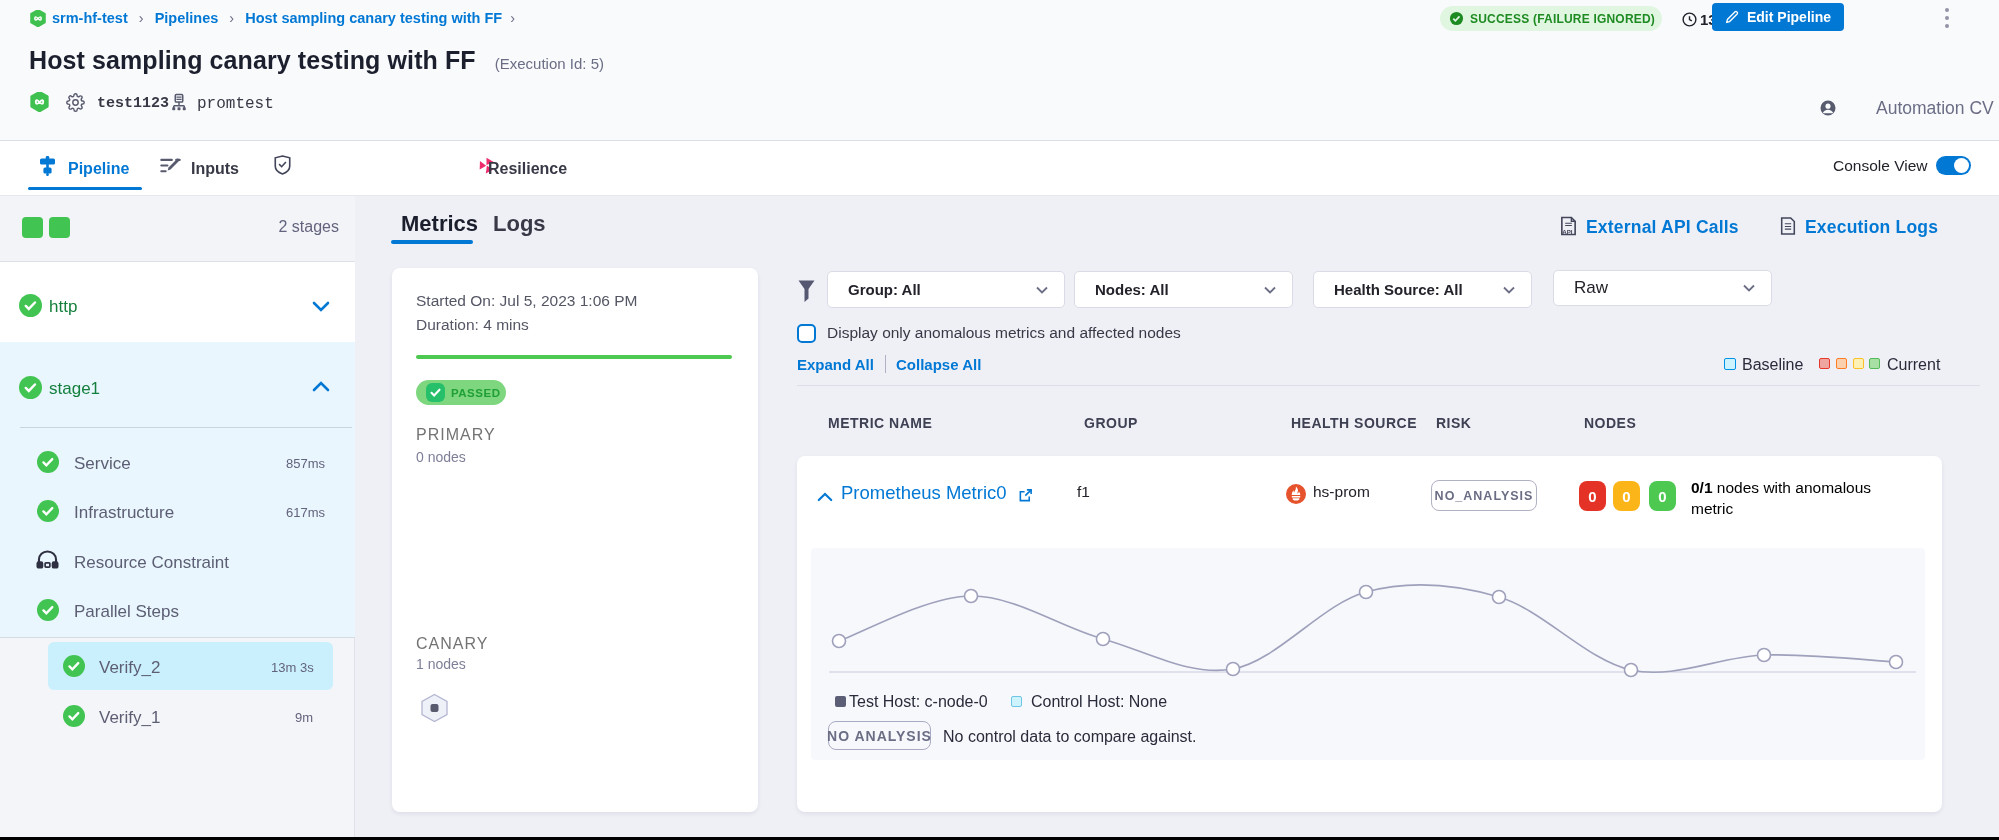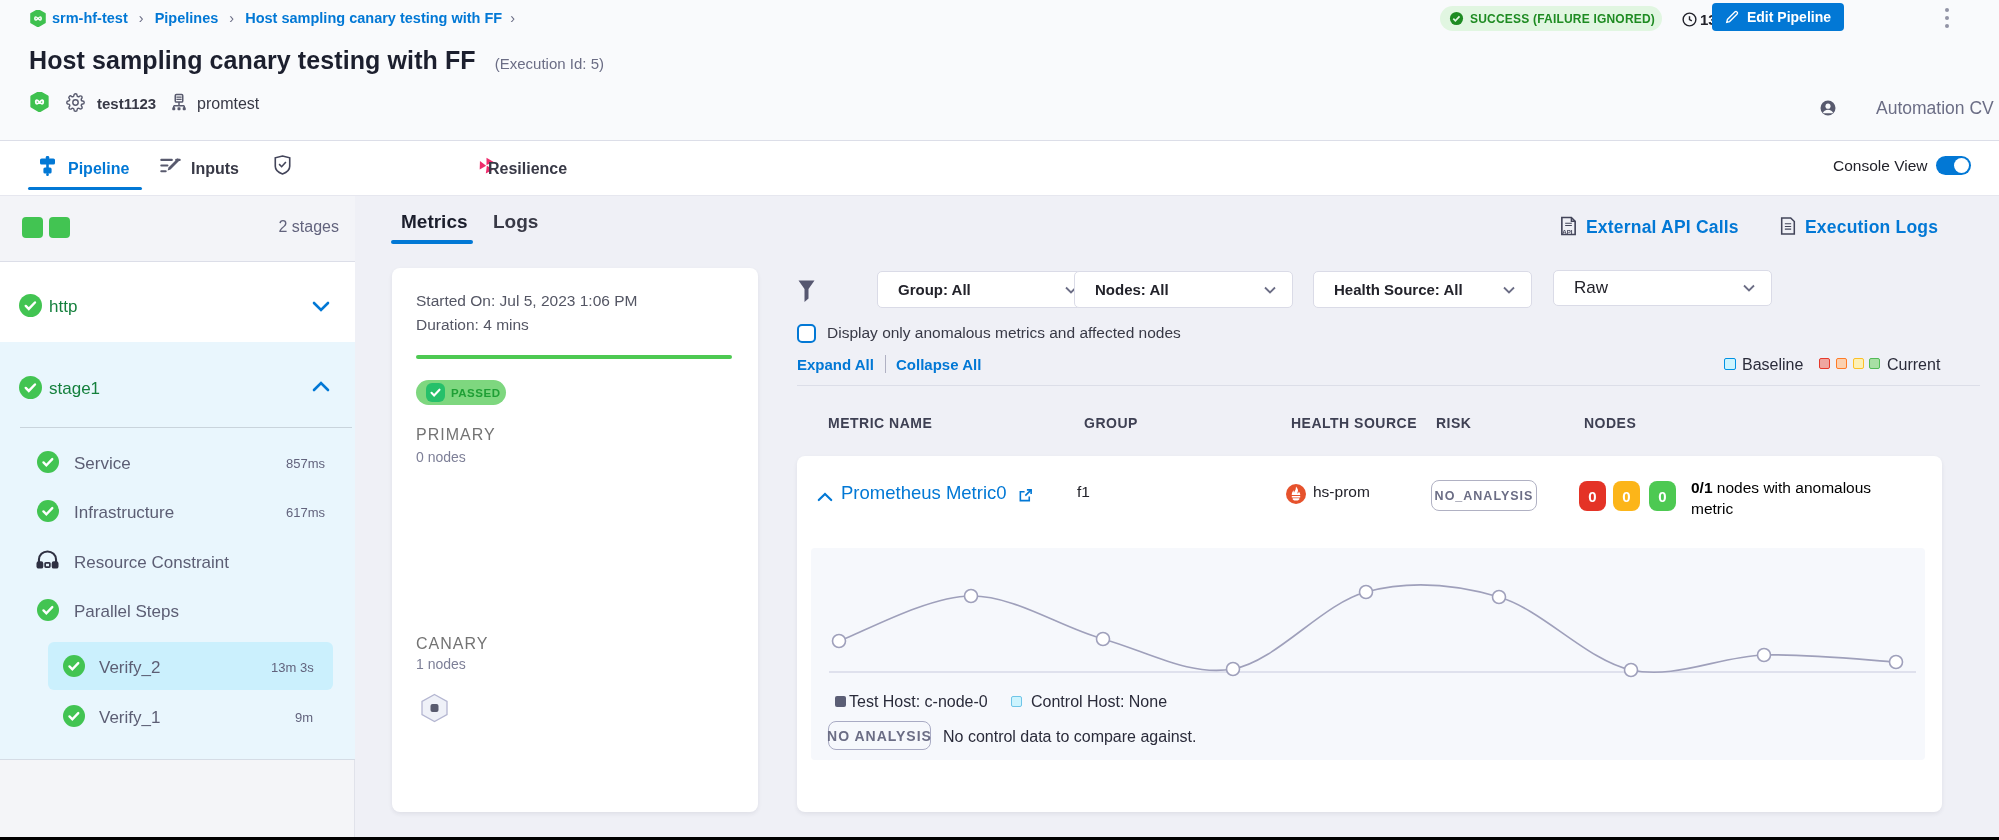--- a/index.html
+++ b/index.html
@@ -5,21 +5,21 @@
   * { margin:0; padding:0; box-sizing:border-box; }
   html,body { width:1999px; height:840px; overflow:hidden; }
   body { font-family:"Liberation Sans", sans-serif; background:#fff; position:relative; }
   .abs { position:absolute; }
   
   .header { position:absolute; left:0; top:0; width:1999px; height:141px; background:#f9fafc; border-bottom:1px solid #dcdee8; }
   .crumb { position:absolute; left:52px; top:10px; font-size:14.5px; font-weight:700; color:#0278d5; }
   .crumb .sep { color:#6b6d85; font-weight:400; padding:0 7px; }
   .title { position:absolute; left:29px; top:46px; font-size:25px; font-weight:700; color:#1c1f2e; letter-spacing:0.1px; }
   .execid { font-size:15px; font-weight:400; color:#6b6d85; margin-left:12px; letter-spacing:0; }
-  .metaname { position:absolute; top:95px; font-size:15px; color:#383946; }
+  .metaname { position:absolute; top:95px; font-size:15px; color:#383946;font-family:Liberation Mono, monospace; }
   
   .succ { position:absolute; left:1440px; top:6px; width:222px; height:25px; background:#e1f6e1; border-radius:12.5px; display:flex; align-items:center; padding-left:9px; }
   .succ span { white-space:nowrap; font-size:12px; font-weight:700; color:#1e8b22; margin-left:6px; letter-spacing:0.2px; }
   .dur { position:absolute; left:1700px; top:11px; font-size:15px; font-weight:700; color:#22222a; }
   .editbtn { position:absolute; left:1712px; top:3px; width:132px; height:28px; background:#0278d5; border-radius:4px; color:#fff; font-size:14px; font-weight:700; display:flex; align-items:center; justify-content:center; }
   .dots { position:absolute; left:1945px; top:8px; }
   .dots i { display:block; width:4px; height:4px; border-radius:50%; background:#9293a5; margin:0 0 4px 0; }
   .autcv { position:absolute; left:1848px; top:98px; font-size:17.5px; color:#6b6d85;margin-left:28px; }
   
   .tabbar { position:absolute; left:0; top:142px; width:1999px; height:54px; background:#fff; border-bottom:1px solid #e6e7ef; }
@@ -30,27 +30,27 @@
   .toggle { position:absolute; left:1936px; top:14px; width:35px; height:19px; background:#0278d5; border-radius:10px; }
   .toggle i { position:absolute; right:2px; top:2px; width:15px; height:15px; background:#fff; border-radius:50%; }
   
   .content { position:absolute; left:0; top:196px; width:1999px; height:641px; background:#eff0f6; }
   
   .sidebar { position:absolute; left:0; top:196px; width:355px; height:641px; background:#f4f5f8; border-right:1px solid #e0e2ea; }
   .sb-head { position:absolute; left:0; top:0; width:355px; height:66px; background:#f3f4f8; border-bottom:1px solid #dcdee8; }
   .sq { position:absolute; top:21px; width:21px; height:21px; border-radius:4px; background:#42c452; }
   .sb-stages { position:absolute; right:16px; top:22px; font-size:16px; color:#62637d; }
   .sb-http { position:absolute; left:0; top:66px; width:355px; height:80px; background:#fff; }
-  .sb-stage1 { position:absolute; left:0; top:146px; width:355px; height:418px; background:#e9f6fd; border-bottom:1px solid #d5dce5; }
+  .sb-stage1 { position:absolute; left:0; top:146px; width:355px; height:296px; background:#e9f6fd; border-bottom:1px solid #d5dce5; }
   .rowname { font-size:17px; color:#15803d; }
   .stepname { font-size:17px; color:#5c5e74; }
   .steptime { position:absolute; font-size:13px; color:#62637d; }
   .v2hl { position:absolute; left:48px; top:300px; width:285px; height:48px; background:#cbf0fd; border-radius:6px; }
   
-  .midtab { position:absolute; font-size:19px; font-weight:700; color:#1b1e2c; }
+  .midtab { position:absolute; font-size:22px; font-weight:700; color:#1b1e2c; }
   .midtabu { position:absolute; left:391px; top:240px; width:82px; height:4px; background:#0278d5; border-radius:2px; }
   .midcard { position:absolute; left:392px; top:268px; width:366px; height:544px; background:#fff; border-radius:8px; box-shadow:0 2px 4px rgba(40,41,61,0.08); }
   .mc-txt { position:absolute; left:24px; font-size:15.5px; color:#545664; }
   .mc-bar { position:absolute; left:24px; top:87px; width:316px; height:4px; border-radius:2px; background:#4dc952; }
   .passed { position:absolute; left:24px; top:112px; width:90px; height:25px; background:#7ed77f; border-radius:12.5px; display:flex; align-items:center; padding-left:10px; }
   .passed b { color:#1f9f35; font-size:11.5px; font-weight:700; letter-spacing:0.5px; margin-left:6px; }
   .grp { position:absolute; left:24px; font-size:16px; color:#737373; letter-spacing:1px; }
   .grpn { position:absolute; left:24px; font-size:14px; color:#7d7f97; }
   
   .rlink { position:absolute; top:217px; font-size:17.5px; font-weight:700; color:#0278d5; letter-spacing:0.2px; }
@@ -257,21 +257,21 @@
   </svg>
   <div class="rlink" style="left:1586px">External API Calls</div>
   <svg class="abs" style="left:1779px;top:216px" width="18" height="20" viewBox="0 0 20 21" fill="none" stroke="#43455a" stroke-width="1.7">
     <path d="M3 1.5h10l4 4v14H3z"></path>
     <path d="M6.5 8h7M6.5 11h7M6.5 14h7" stroke-width="1.2"></path>
   </svg>
   <div class="rlink" style="left:1805px">Execution Logs</div>
   <svg class="abs" style="left:798px;top:280px" width="17" height="23" viewBox="0 0 17 23" fill="#565770">
     <path d="M0.5 0.5h16l-6 8.5v9.5l-4 3.5v-13z"></path>
   </svg>
-  <div class="dd" style="left:877px;width:217px">
+  <div class="dd" style="left:827px;width:238px">
       <b>Group: All</b>
       <svg width="12" height="8" viewBox="0 0 12 8" fill="none" stroke="#6b6d85" stroke-width="1.8">
         <path d="M1 1.5l5 5 5-5"></path>
       </svg>
     </div>
   <div class="dd" style="left:1074px;width:219px">
       <b>Nodes: All</b>
       <svg width="12" height="8" viewBox="0 0 12 8" fill="none" stroke="#6b6d85" stroke-width="1.8">
         <path d="M1 1.5l5 5 5-5"></path>
       </svg>

